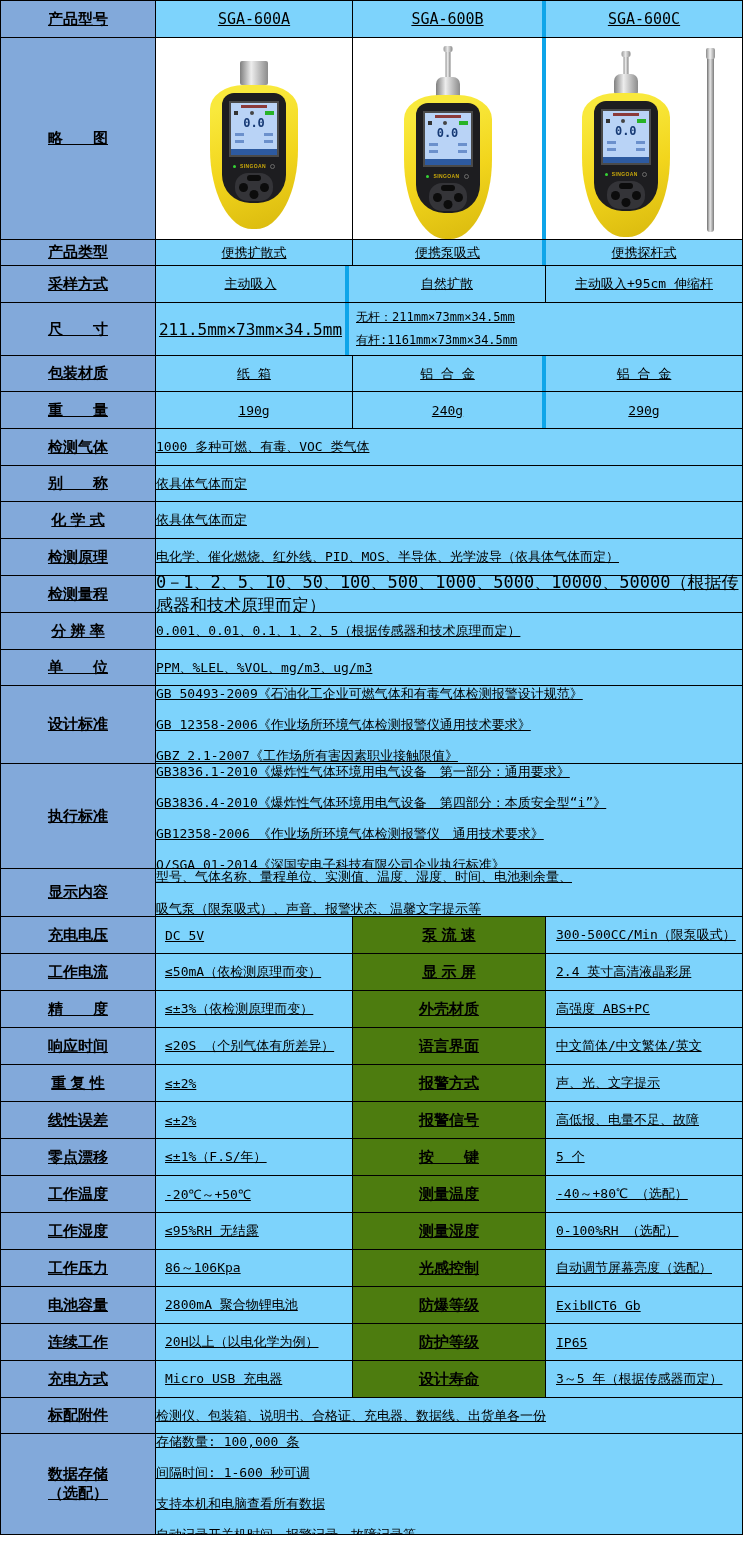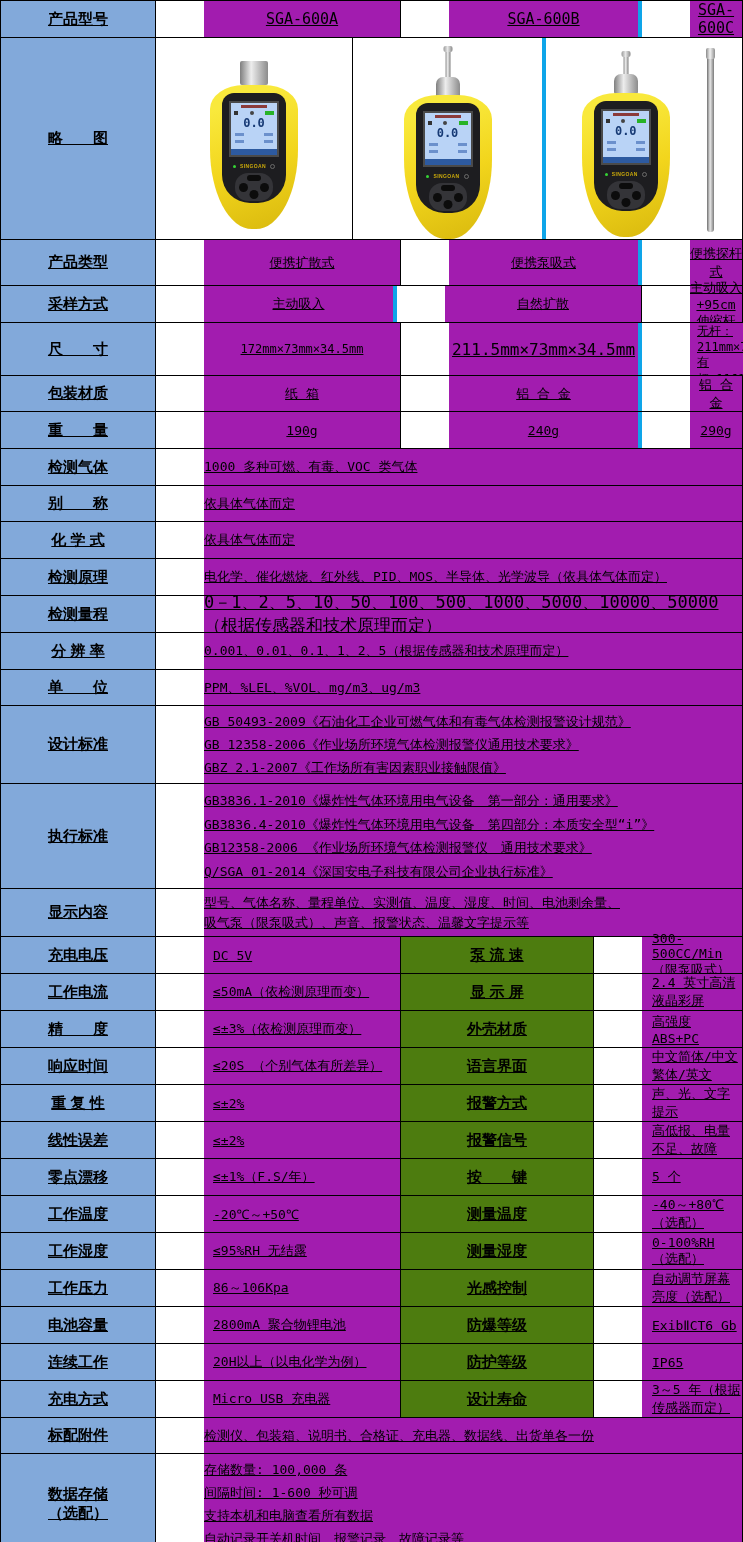--- a/index.html
+++ b/index.html
@@ -3,37 +3,37 @@
 <meta charset="utf-8">
 <style>
   * { box-sizing: border-box; margin: 0; padding: 0; }
   html,body { background:#fff; }
   body { width:743px; font-family:"DejaVu Sans Mono", monospace; color:#000; }
 
   .tbl { width:743px; border:1px solid #000; border-bottom:none;text-decoration:underline; }
   .row { display:flex; border-bottom:1px solid #000; width:100%; }
 
   
-  .h34{height:46px}.h36{height:36px}.h37{height:37px}.h48{height:48px}
+  .h34{height:26px}.h36{height:36px}.h37{height:37px}.h48{height:48px}
   .h53{height:53px}.h78{height:78px}.h101{height:101px}.h105{height:105px}.h202{height:202px}
 
   
   .lbl { flex:0 0 155px; background:#82A9DA; border-right:1px solid #000;
          display:flex; flex-direction:column; align-items:center; justify-content:center;
          font-family:"Liberation Sans", sans-serif; font-weight:bold; font-size:15px; text-align:center; }
   .lbl.mid { flex:0 0 193px; background:#4d7c0f; }
-  .val { background:#a21caf; display:flex; align-items:center; font-size:13px;margin-left:48px; }
+  .val { background:#7dd3fc; display:flex; align-items:center; font-size:13px; }
   .cA { flex:0 0 197px; border-right:1px solid #000; }
   .cB { flex:0 0 193px; border-right:4px solid #0ea5e9; }
   .cC { flex:1 1 auto; }
   .cc { justify-content:center; text-align:center; }
   .wide { flex:1 1 auto; }
   .v1 { flex:0 0 197px; border-right:1px solid #000; padding-left:9px; }
   .v2 { flex:1 1 auto; padding-left:10px; }
-  .ml { flex-direction:column; align-items:flex-start; justify-content:space-evenly; }
+  .ml { flex-direction:column; align-items:flex-start; justify-content:space-evenly;gap:16px; }
   .ml div { line-height:15px; }
   .dim2 { flex-direction:column; align-items:flex-start; justify-content:space-evenly; padding-left:7px; font-size:12px; }
 
   
   .img-cell { background:#fff; display:flex; align-items:flex-end; justify-content:center; position:relative; overflow:hidden; }
 
   
   .dev { position:relative; width:112px; height:196px; }
   .dev-c { width:152px; }
   .dev .rod { position:absolute; left:50%; transform:translateX(-50%); width:5px;
@@ -269,23 +269,20 @@
       </div>
     <div class="val cC cc">
         <span>主动吸入+95cm 伸缩杆</span>
       </div>
   </div>
 
   <div class="row h53">
     <div class="lbl">
         <span>尺　　寸</span>
       </div>
-    <div class="val cA cc" style="font-size:12px">
-        <span>172mm×73mm×34.5mm</span>
-      </div>
     <div class="val cB cc" style="font-size:16px">
         <span>211.5mm×73mm×34.5mm</span>
       </div>
     <div class="val cC dim2">
       <div>无杆：211mm×73mm×34.5mm</div>
       <div>有杆:1161mm×73mm×34.5mm</div>
     </div>
   </div>
 
   <div class="row h36">

